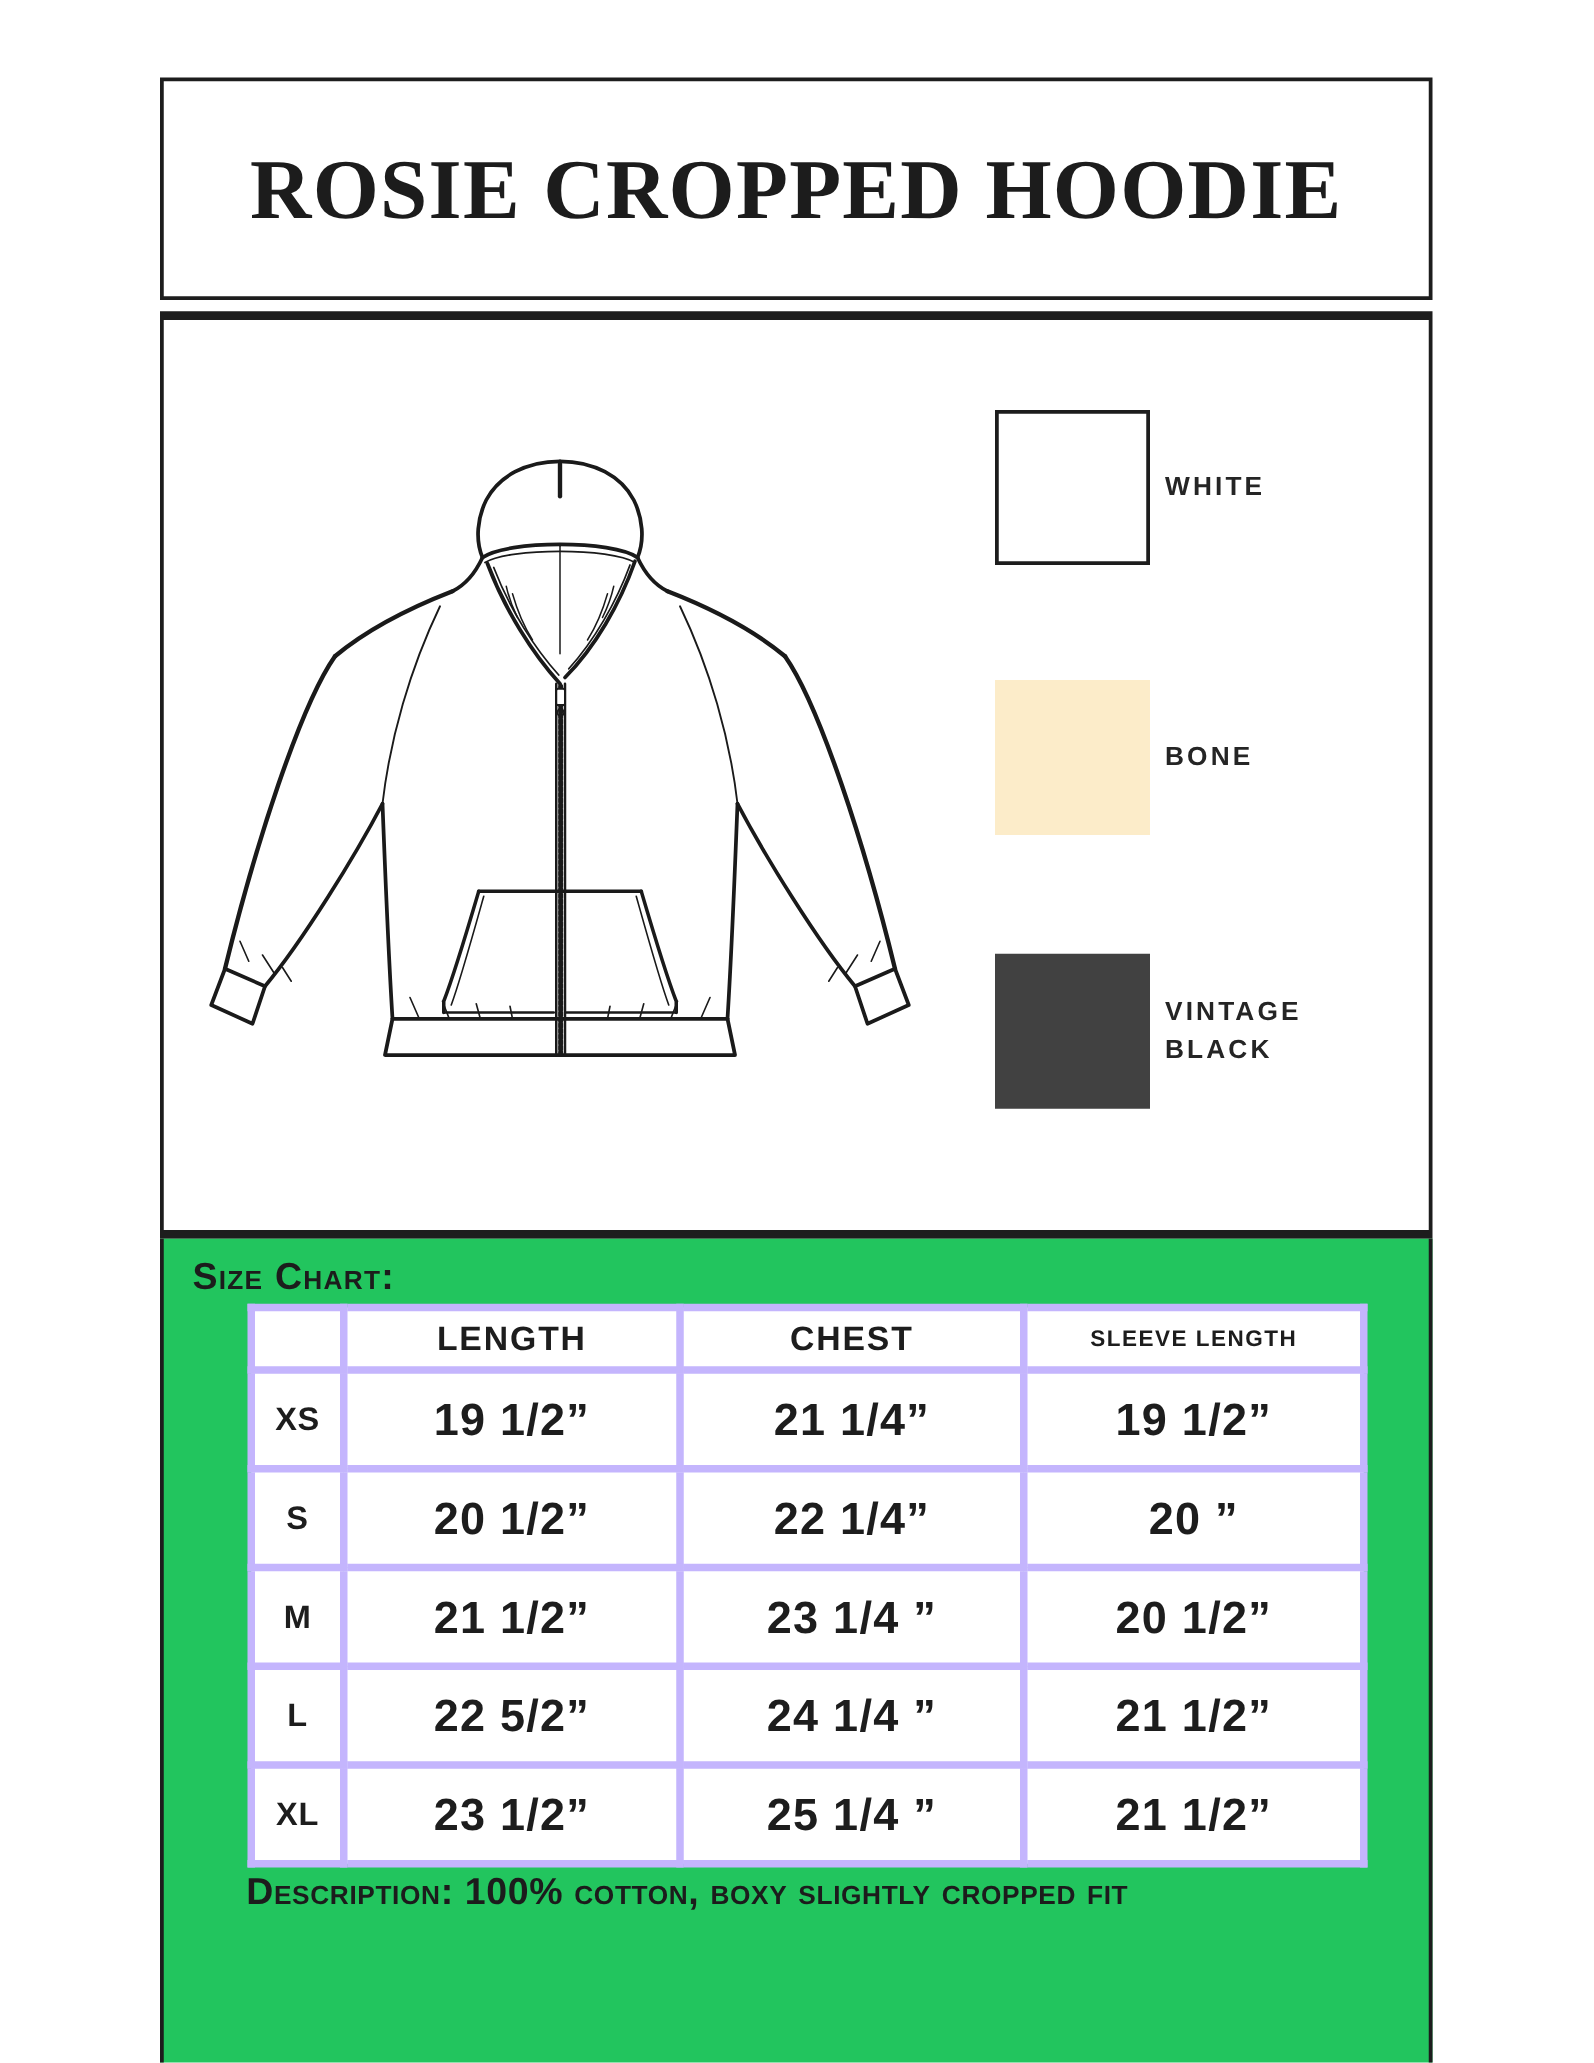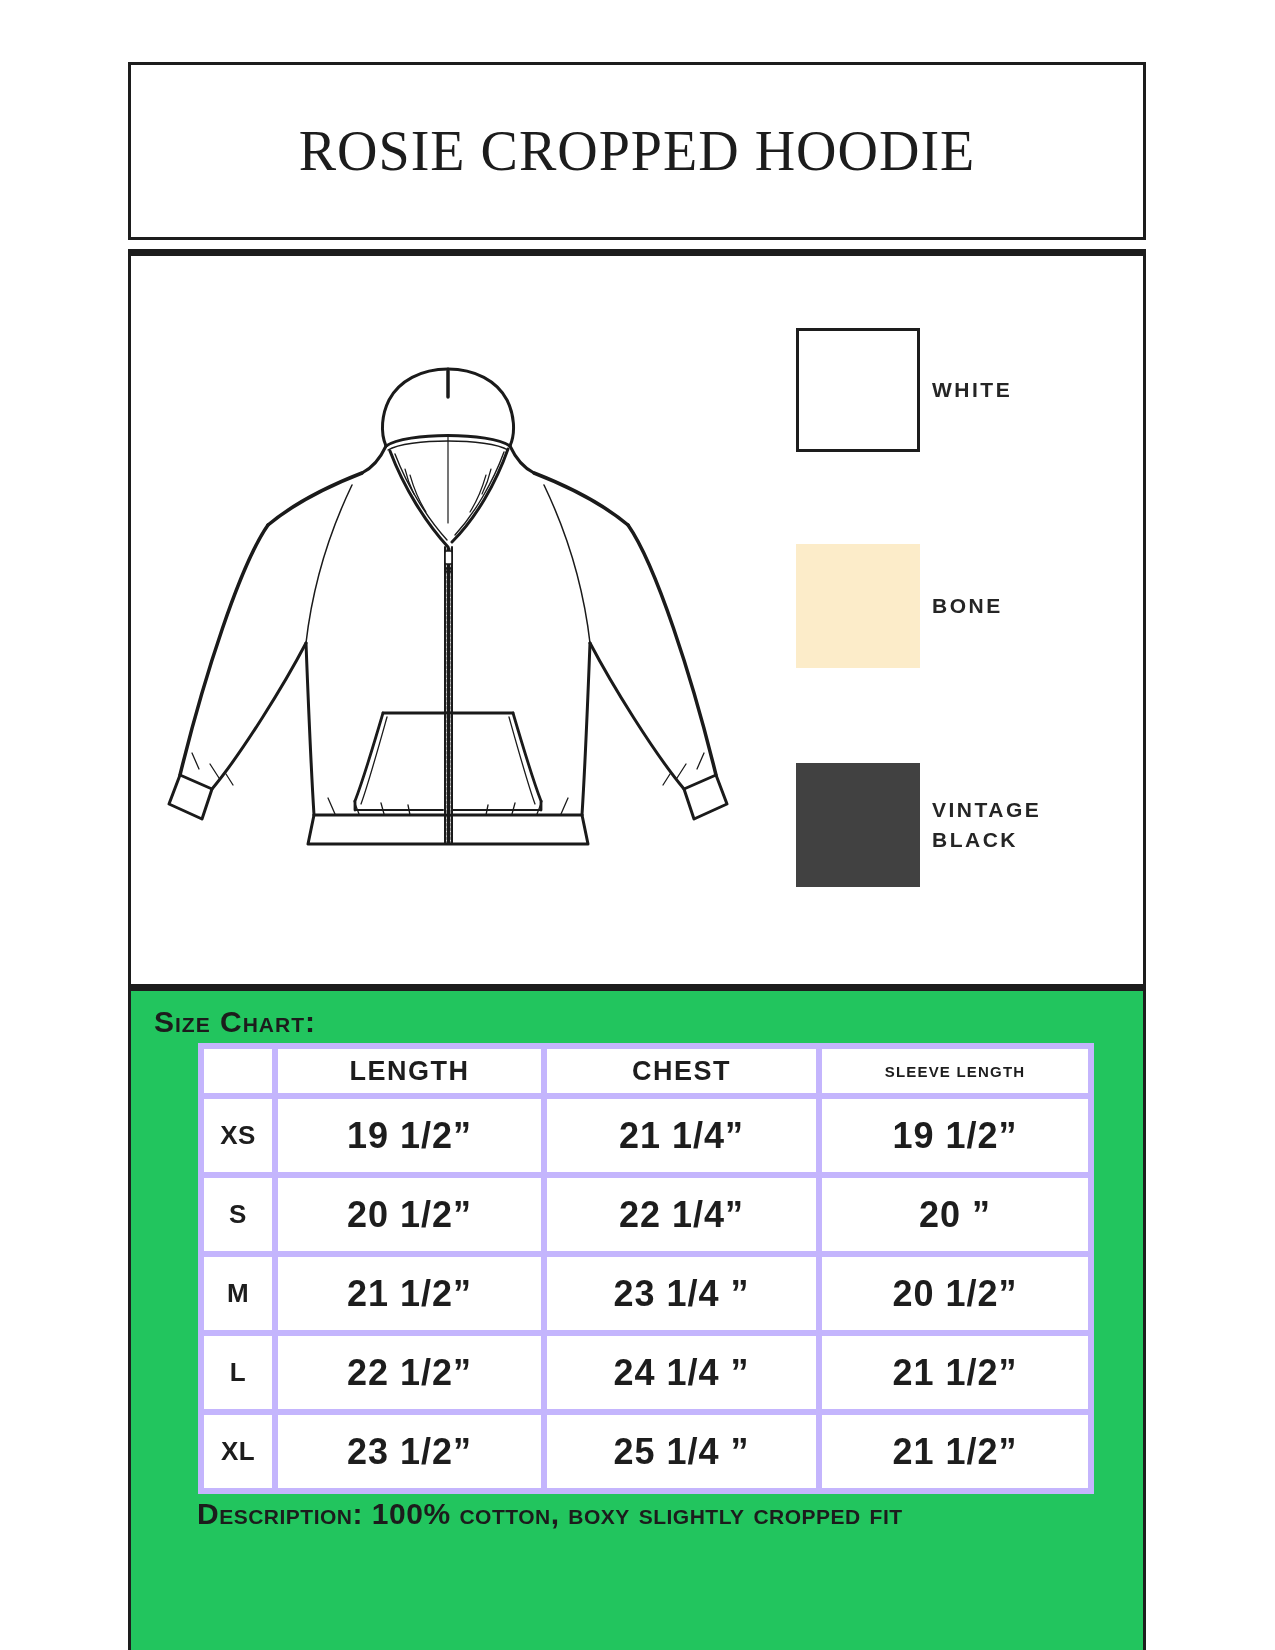--- a/index.html
+++ b/index.html
@@ -14,22 +14,22 @@
     position: absolute; left: 128px; top: 62px; width: 1018px;
   }
   
   .title-box {
     height: 178px;
     border: 3px solid #1d1d1d;
     display: flex; align-items: center; justify-content: center;
   }
   .title-box h1 {
     font-family: "Liberation Serif", serif;
-    font-weight: 400;
-    font-size: 56px;
+    font-weight: 700;
+    font-size: 68px;
     letter-spacing: 1px;
     white-space: nowrap;
     color: #1c1c1c;
   }
   .gap { height: 9px; }
   
   .middle-box {
     height: 742px;
     border-left: 3px solid #1d1d1d;
     border-right: 3px solid #1d1d1d;
@@ -84,21 +84,21 @@
     background: #ffffff;
     font-weight: 700;
   }
   .size-table tr.head-row { height: 50px; }
   .size-table tr.data-row { height: 79px; }
   .size-table .col-size { width: 74px; }
   .size-table .col-length { width: 269px; }
   .size-table .col-chest { width: 275px; }
   .size-table .col-sleeve { width: 272px; }
   .size-table th { font-size: 27px; letter-spacing: 1.5px; }
-  .size-table th.small { font-size: 15px; letter-spacing: 1.2px; }
+  .size-table th.small { font-size: 18px; letter-spacing: 1.2px; }
   .size-table td.size-cell { font-size: 26px; letter-spacing: 0.5px; }
   .size-table td.val-cell { font-size: 36px; letter-spacing: 1px; }
   .description {
     position: absolute; left: 66px; top: 506px;
     font-variant: small-caps;
     font-weight: 700; font-size: 30px; letter-spacing: 0.5px;
     color: #1c1c1c;
     white-space: nowrap;
   }
 </style>
@@ -220,21 +220,21 @@
         <td class="val-cell">20 ”</td>
       </tr>
       <tr class="data-row">
         <td class="size-cell">M</td>
         <td class="val-cell">21 1/2”</td>
         <td class="val-cell">23 1/4 ”</td>
         <td class="val-cell">20 1/2”</td>
       </tr>
       <tr class="data-row">
         <td class="size-cell">L</td>
-        <td class="val-cell">22 1/2”</td>
+        <td class="val-cell">22 5/2”</td>
         <td class="val-cell">24 1/4 ”</td>
         <td class="val-cell">21 1/2”</td>
       </tr>
       <tr class="data-row">
         <td class="size-cell">XL</td>
         <td class="val-cell">23 1/2”</td>
         <td class="val-cell">25 1/4 ”</td>
         <td class="val-cell">21 1/2”</td>
       </tr>
     </tbody>

